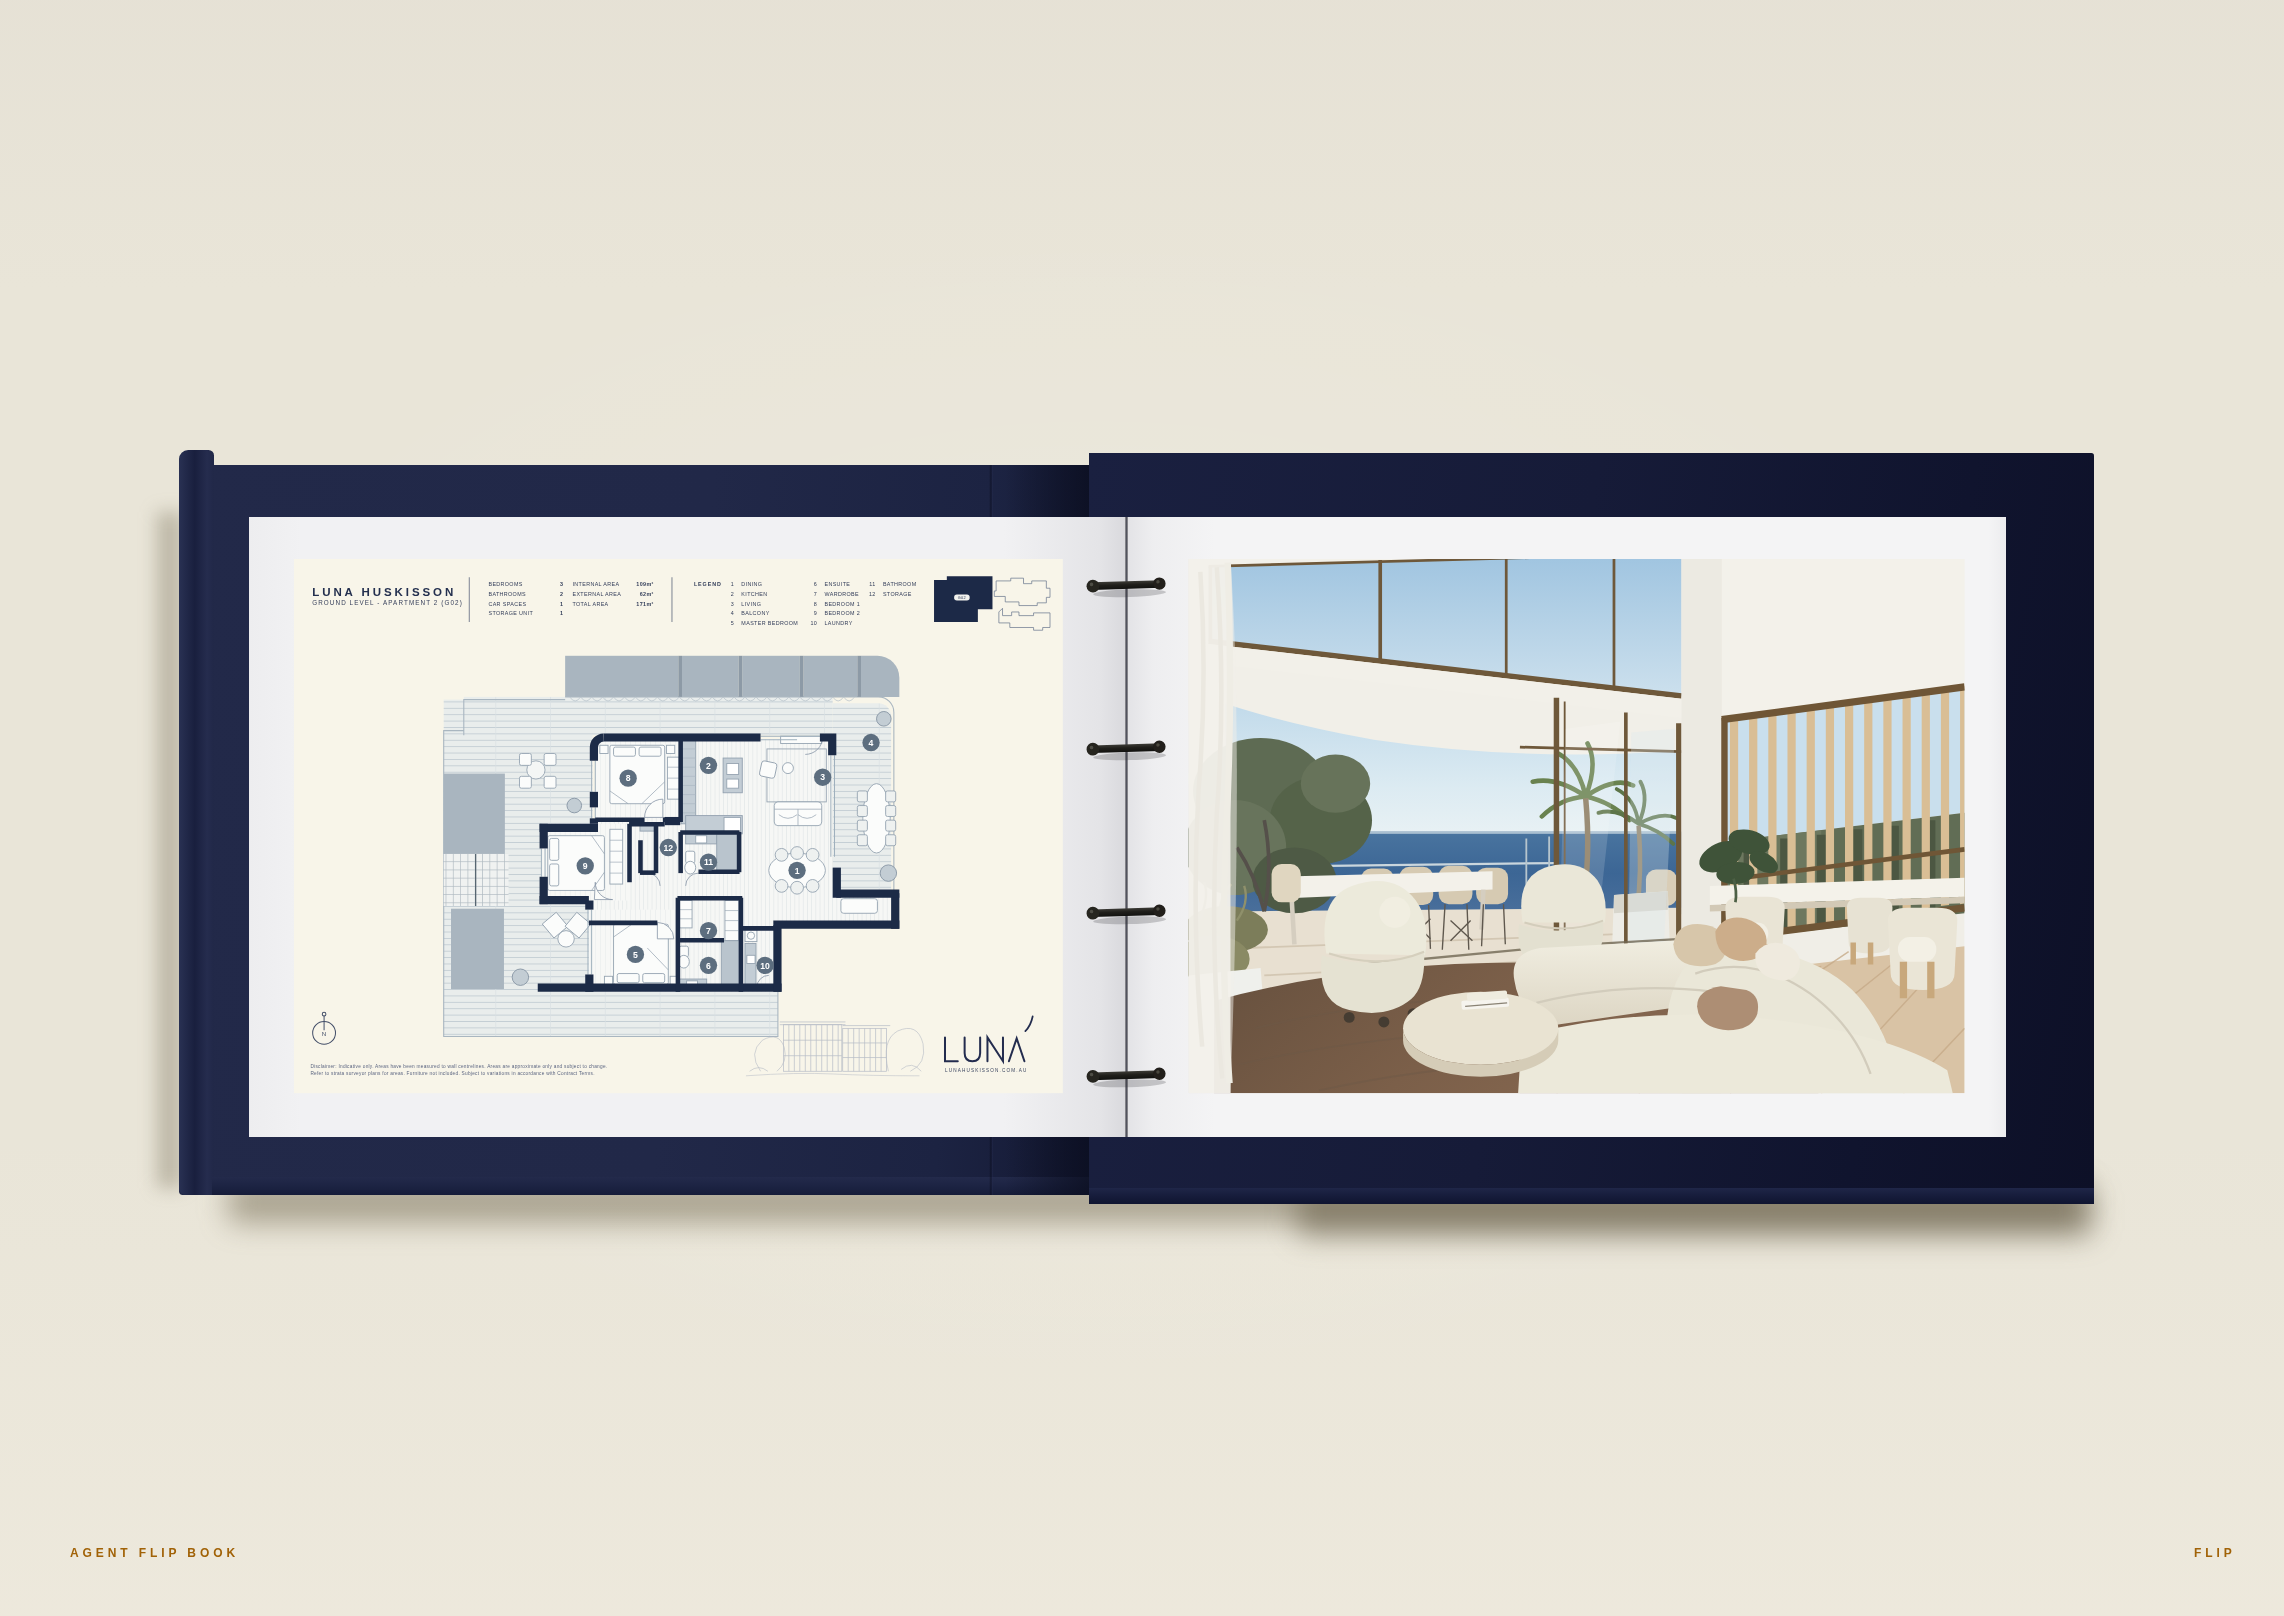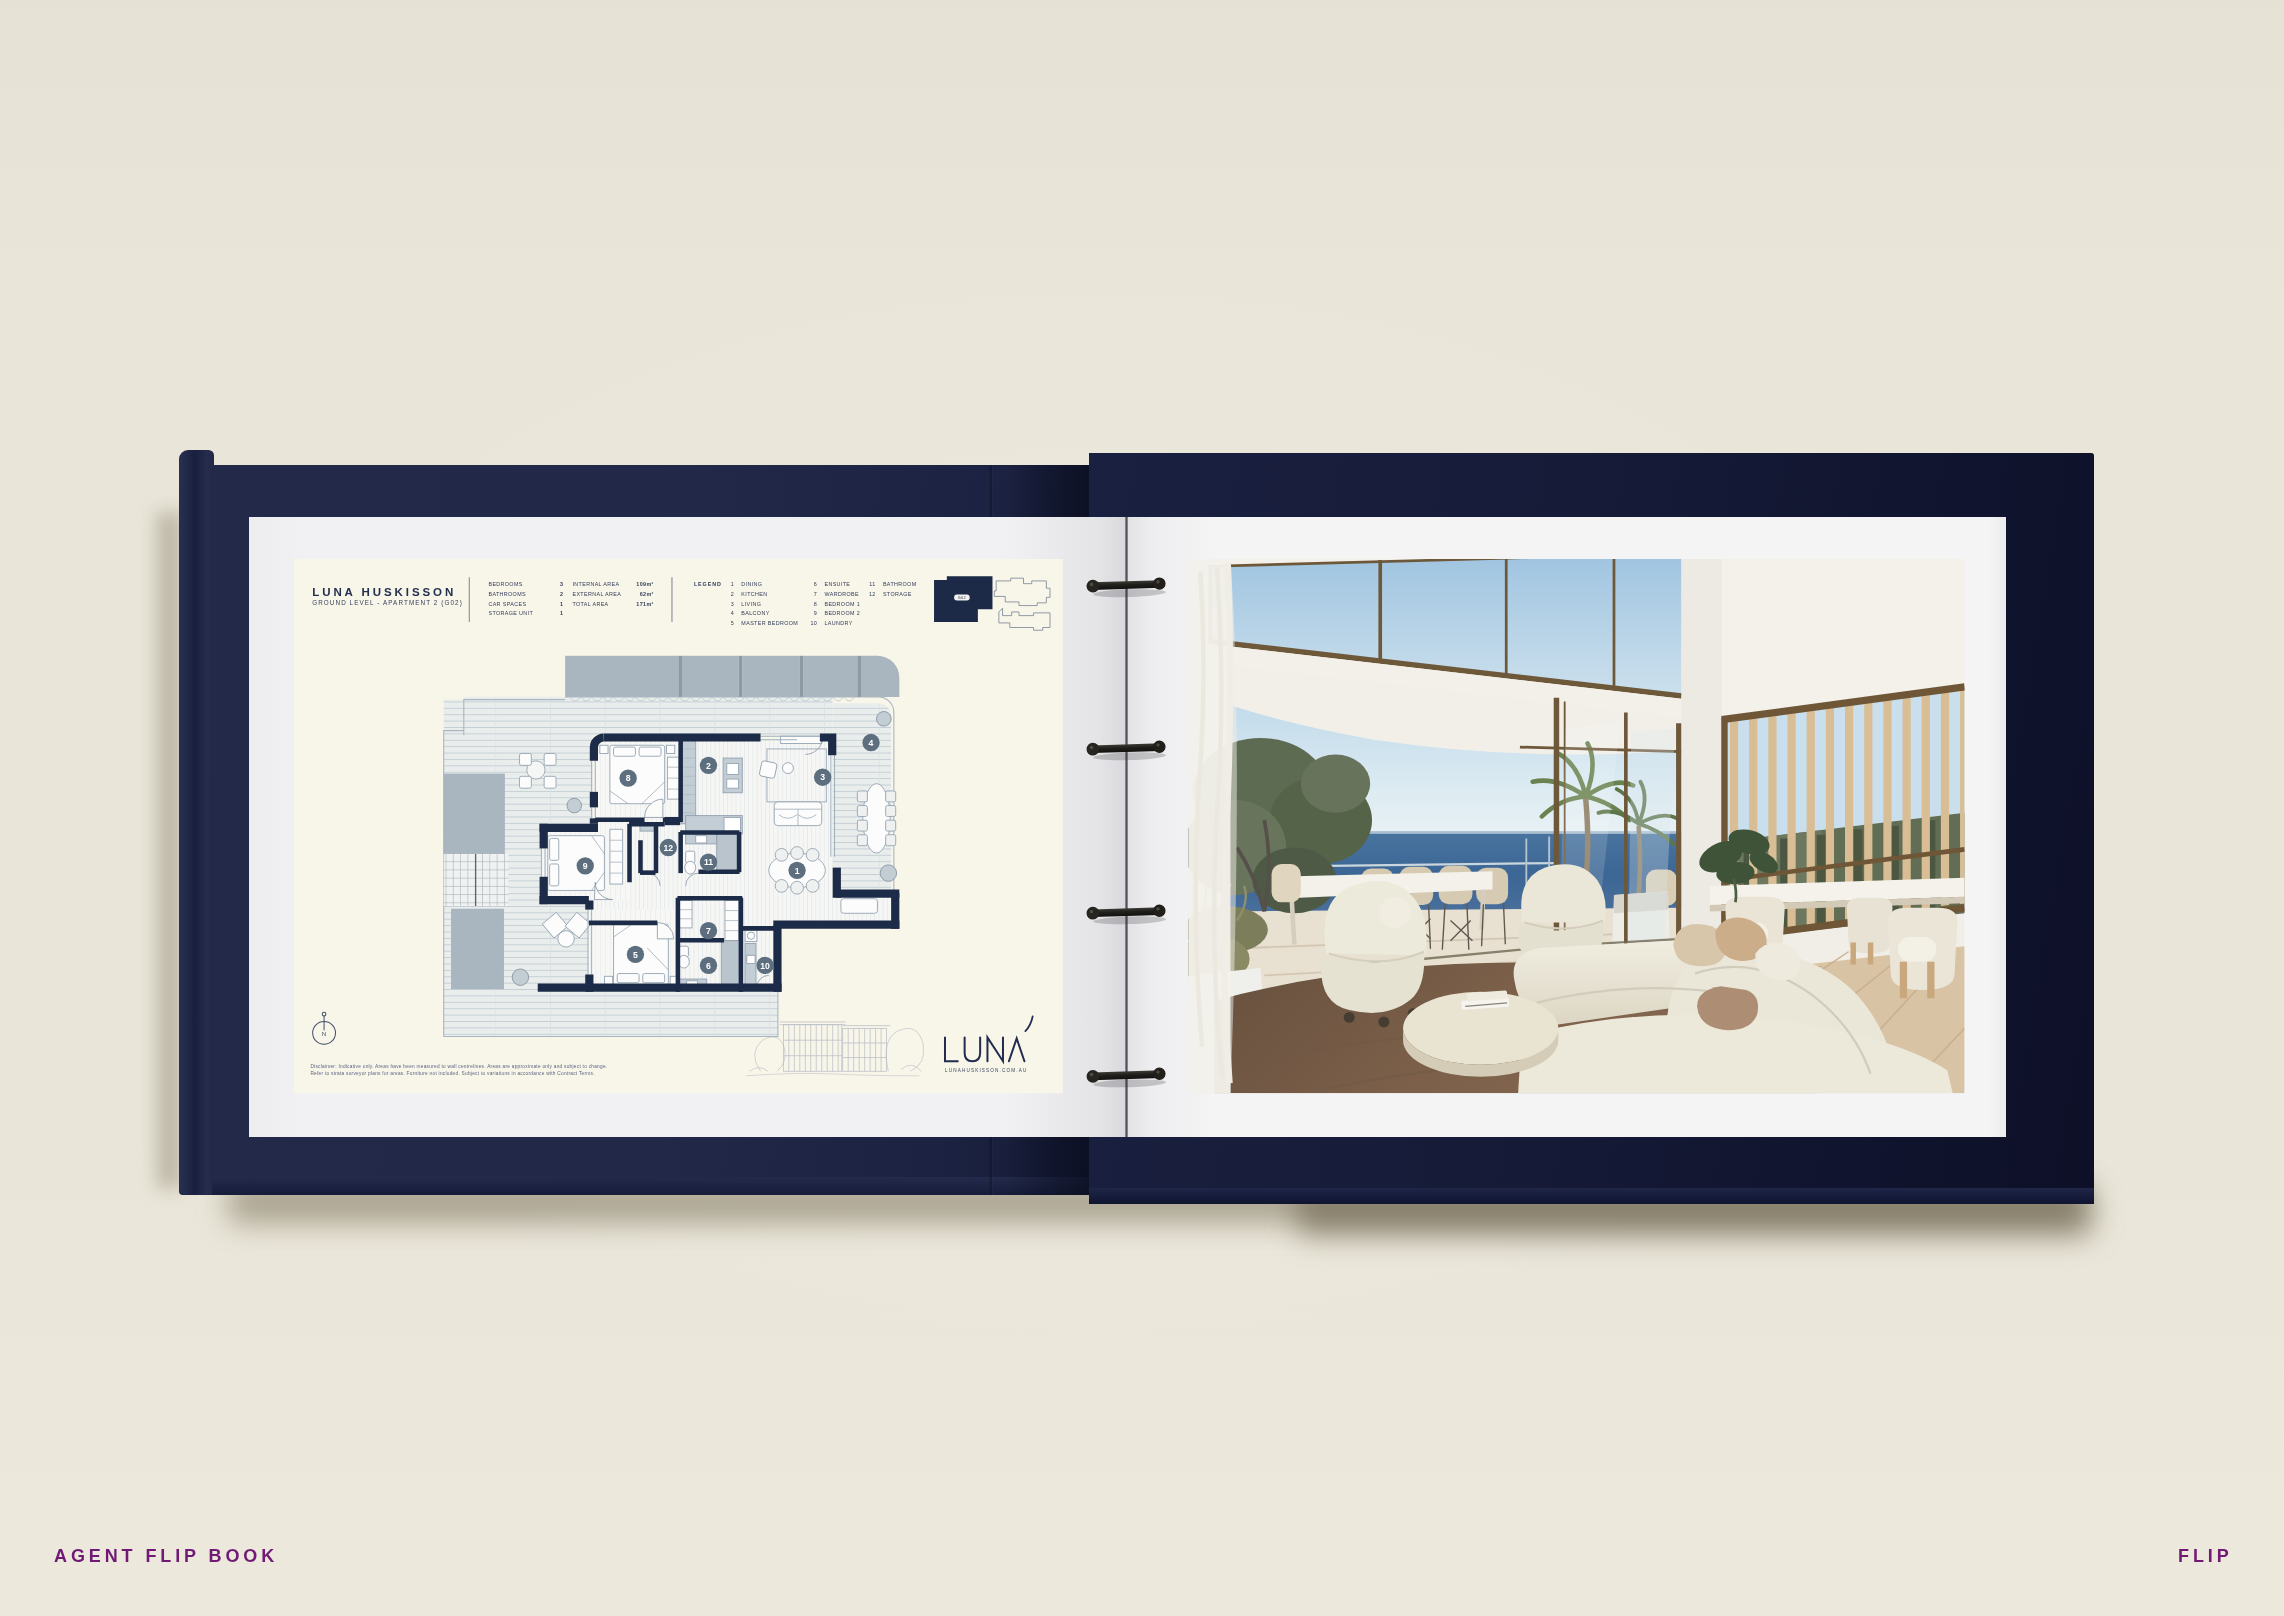--- a/index.html
+++ b/index.html
@@ -35,21 +35,21 @@
   background:linear-gradient(90deg,rgba(10,12,30,0.0),rgba(10,12,30,0.55),rgba(60,70,120,0.25));}
 .spine-dark{position:absolute;left:1005px;top:465px;width:84px;height:730px;
   background:linear-gradient(90deg,rgba(10,13,30,0) 0%,rgba(10,13,30,0.55) 70%,rgba(10,13,30,0.75) 100%);}
 
 .page-left{position:absolute;left:249px;top:517px;width:877px;height:620px;
   background:linear-gradient(90deg,#ededef 0%,#f1f1f3 6%,#f1f1f3 86%,#e4e4e7 97%,#d9d9dd 100%);}
 .page-right{position:absolute;left:1127px;top:517px;width:879px;height:620px;
   background:linear-gradient(90deg,#e3e3e6 0%,#eeeef0 3%,#f4f4f5 10%,#f4f4f5 98%,#ececee 100%);}
 .spineline{position:absolute;left:1125px;top:517px;width:2.7px;height:620px;background:rgba(100,100,105,0.75);}
 
-.foot{position:absolute;color:#701a75;font-size:18px;font-weight:bold;letter-spacing:3.9px;}
+.foot{position:absolute;color:#a16207;font-size:12px;font-weight:bold;letter-spacing:3.9px;margin-left:16px;}
 </style>
 </head>
 <body>
 <div class="stage">
 
 <div class="bgshade"></div>
 
 <div class="shadow-main"></div>
 
 <div class="shadow-right"></div>

